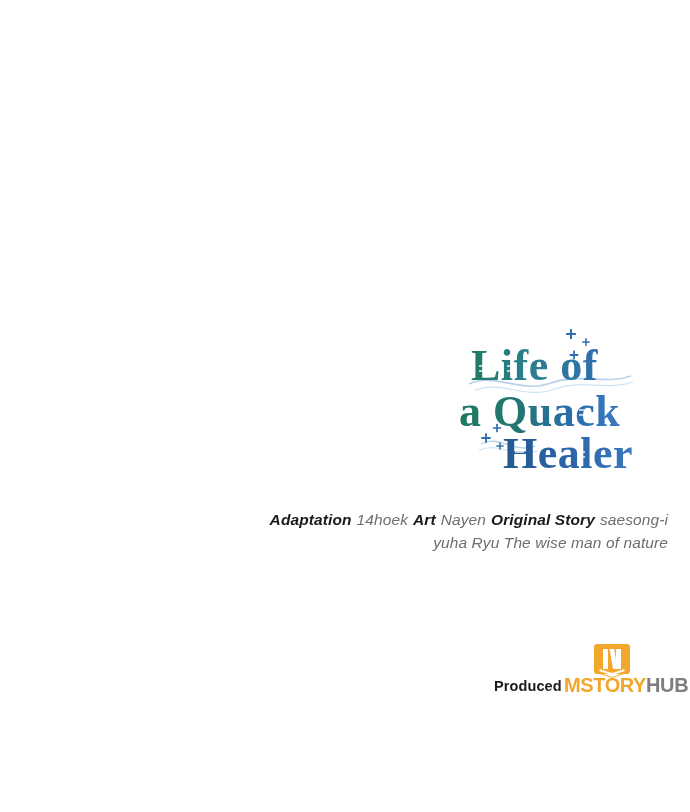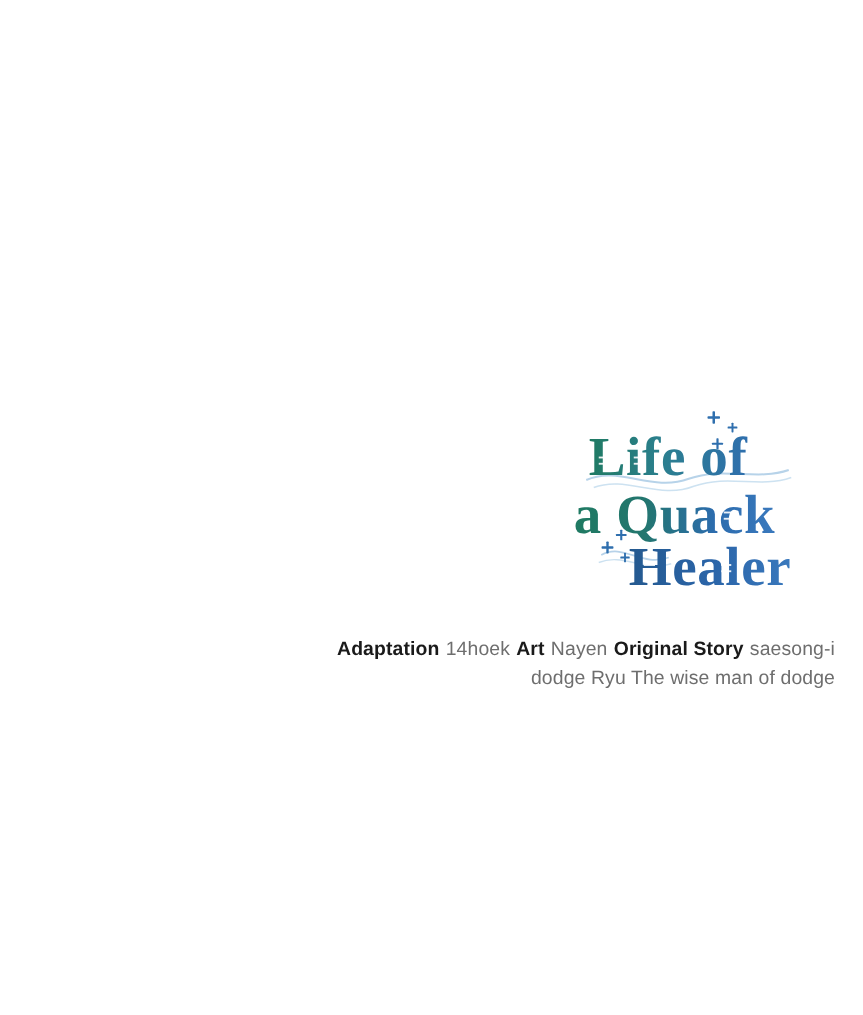--- a/index.html
+++ b/index.html
@@ -40,20 +40,21 @@
   #credits {
     position: absolute;
     left: 180px;
     top: 508px;
     width: 488px;
     text-align: right;
     font-size: 15.5px;
     line-height: 23px;
     color: #6e6e6e;
     letter-spacing: 0.1px;
+    font-style: italic;
   }
   #credits .crline { white-space: nowrap; }
   #credits .lbl {
     font-weight: bold;
     color: #1a1a1a;
   }
   #credits .val { color: #6e6e6e; }
   #credits .gap { display: inline-block; width: 5px; }
   #credits .gap-wide { display: inline-block; width: 9px; }
 
@@ -183,19 +184,43 @@
   </div>
 
   <div id="credits">
 
     <div class="crline">
       <span class="lbl">Adaptation</span><span class="gap"></span><span class="val">14hoek</span><span class="gap"></span><span class="lbl">Art</span><span class="gap"></span><span class="val">Nayen</span><span class="gap"></span><span class="lbl">Original Story</span><span class="gap"></span><span class="val">saesong-i</span>
     </div>
 
 
     <div class="crline">
-      <span class="val">dodge Ryu The wise man of dodge</span>
+      <span class="val">yuha Ryu The wise man of nature</span>
     </div>
 
   </div>
 
+  <div id="producer">
+
+    <div id="producer-label">Produced</div>
+
+    <div id="brand-lockup">
+
+      <div id="brand-icon">
+        <svg viewBox="0 0 36 34" width="36" height="34" xmlns="http://www.w3.org/2000/svg" aria-hidden="true">
+          <rect x="0" y="0" width="36" height="30" rx="3" fill="#F2A72C"></rect>
+          <path d="M6 29 L18 33 L30 29 L30 30 L18 34 L6 30 Z" fill="#F2A72C"></path>
+
+          <path d="M9 5 L14 5 L14 25 L9 25 Z" fill="#ffffff"></path>
+          <path d="M15.6 5 L20.2 5 L23.6 25 L19 25 Z" fill="#ffffff"></path>
+          <path d="M22 5 L27 5 L27 25 L22 25 Z" fill="#ffffff"></path>
+          <path d="M5.5 25 L18 29 L30.5 25 L30.5 27.2 L18 31 L5.5 27.2 Z" fill="#ffffff" opacity="0.95"></path>
+        </svg>
+      </div>
+
+      <div id="brand-word">
+        <span class="m-story">MSTORY</span><span class="hub">HUB</span>
+      </div>
+
+    </div>
+  </div>
 
 </div>
 
 </body></html>

